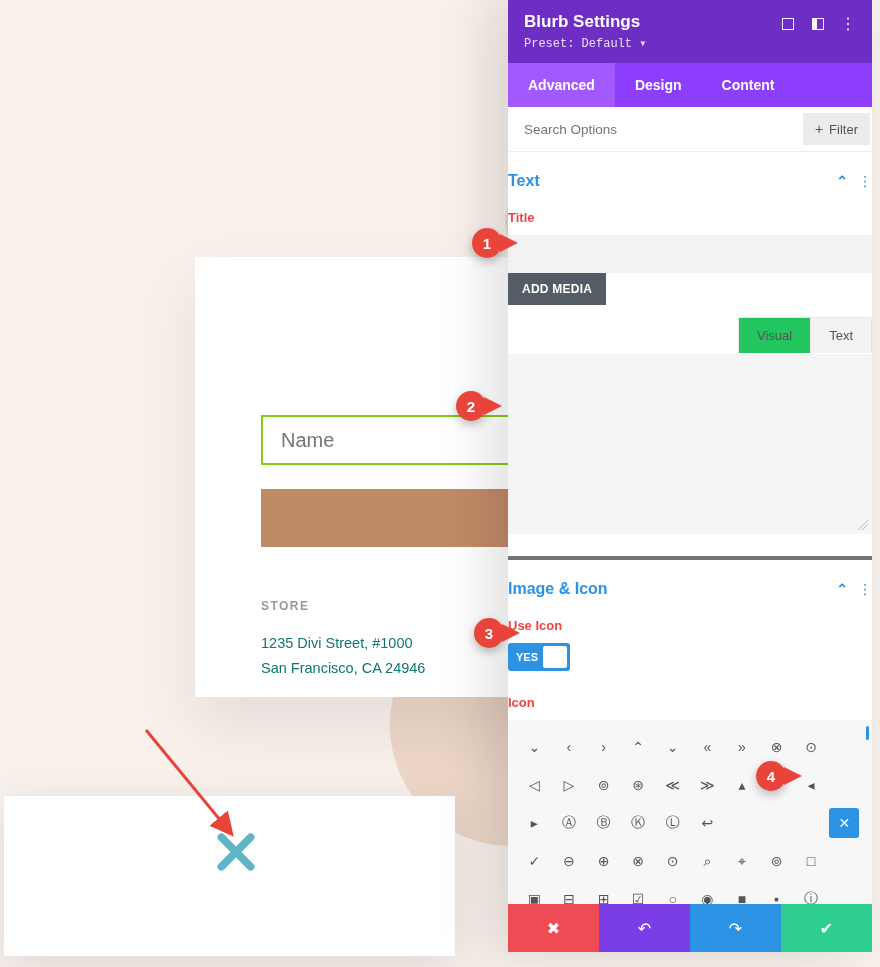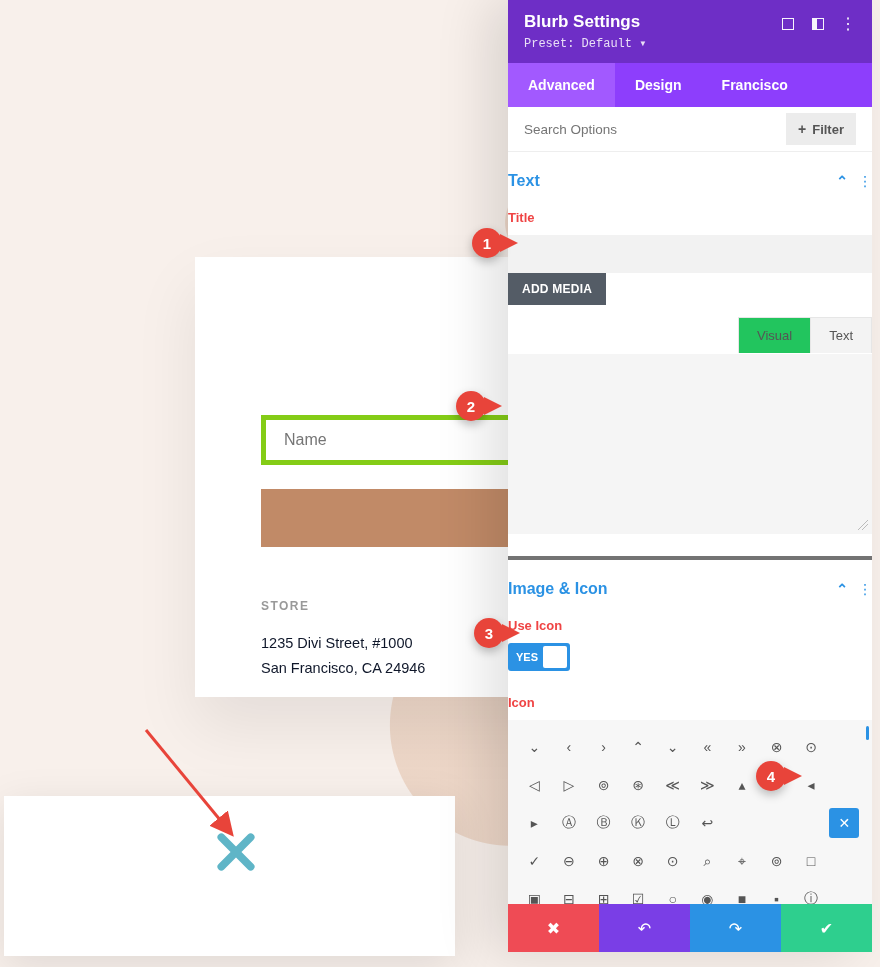--- a/index.html
+++ b/index.html
@@ -18,32 +18,32 @@
   .card {
     position: absolute;
     left: 195px; top: 257px;
     width: 556px; height: 440px;
     background: #fff;
     box-shadow: 0 30px 60px rgba(0,0,0,.08);
     padding: 90px 66px 40px;
   }
   .name-input {
     width: 100%; height: 50px;
-    border: 5px solid #84cc16;
+    border: 2px solid #84cc16;
     padding: 0 18px;
-    font-size: 16px; color: #777;
+    font-size: 20px; color: #777;
     margin-top: 68px; margin-bottom: 24px;
   }
   .cta {
     width: 100%; height: 58px;
     background: #c18a67; border: none;
   }
   .footer-cols { display:flex; margin-top: 48px; gap: 150px; }
   .footer-cols h6 { font-size:12px; letter-spacing:.12em; color:#999; font-weight:600; margin-bottom:18px; }
-  .footer-cols p { font-size:14.5px; color:#0f172a; line-height:1.7; }
+  .footer-cols p { font-size:14.5px; color:#0f766e; line-height:1.7; }
 
   .mini-card {
     position: absolute;
     left: 4px; top: 796px;
     width: 451px; height: 160px;
     background: #fff;
     box-shadow: 0 10px 40px rgba(0,0,0,.10);
   }
   .mini-card .x-icon {
     position:absolute; left:210px; top:34px; width:44px; height:44px;
@@ -92,22 +92,22 @@
   .search-row {
     background:#fff; display:flex; align-items:center;
     border-bottom:1px solid #eee;
   }
   .search-row input {
     flex:1; border:none; padding:8px 16px; font-size:13.5px; color:#0f766e;
     outline:none; background:transparent;
   }
   .filter-btn {
     background:#ececec; color:#555; font-size:13px;
-    padding:8px 12px; margin:6px 16px; border:none; cursor:pointer;
-    display:flex; align-items:center; gap:6px;font-weight:bold;
+    padding:8px 12px; margin:6px 2px; border:none; cursor:pointer;
+    display:flex; align-items:center; gap:6px;
   }
   .filter-btn::before { content:'+'; font-size:14px; }
 
   .sections { flex:1; overflow:auto; }
   .section { padding:0 0 22px; border-bottom:4px solid #737373; }
   .section-head {
     display:flex; align-items:center; justify-content:space-between;
     padding:20px 0 14px;
   }
   .section-head h3 { color:#2b92e4; font-size:16px; font-weight:600; }
@@ -248,21 +248,21 @@
     <div class="hdr-icons">
       <span class="hdr-expand"></span>
       <span class="hdr-cols"></span>
       <span class="hdr-more"></span>
     </div>
   </div>
 
   <div class="tabs">
     <div class="tab active">Advanced</div>
     <div class="tab">Design</div>
-    <div class="tab">Francisco</div>
+    <div class="tab">Content</div>
   </div>
 
   <div class="search-row">
     <input placeholder="Search Options" style="">
     <button class="filter-btn">
       <span>Filter</span>
     </button>
   </div>
 
   <div class="sections">

